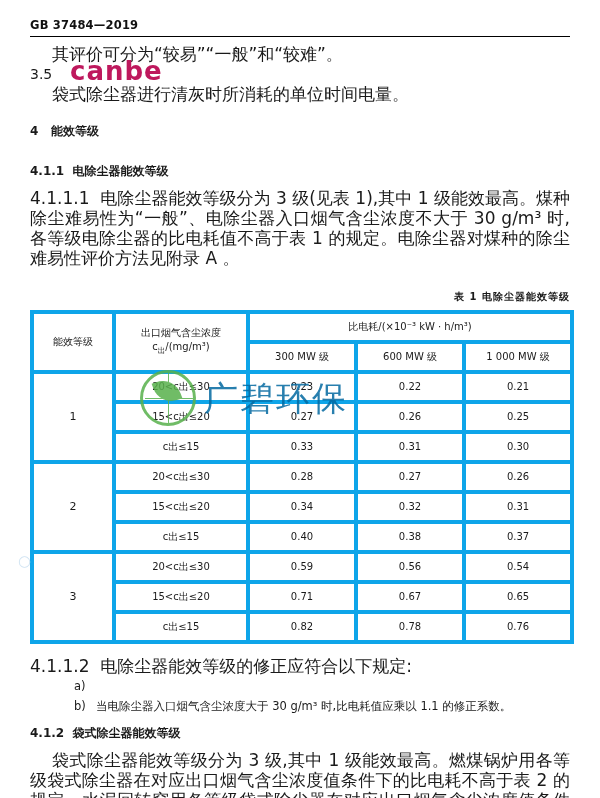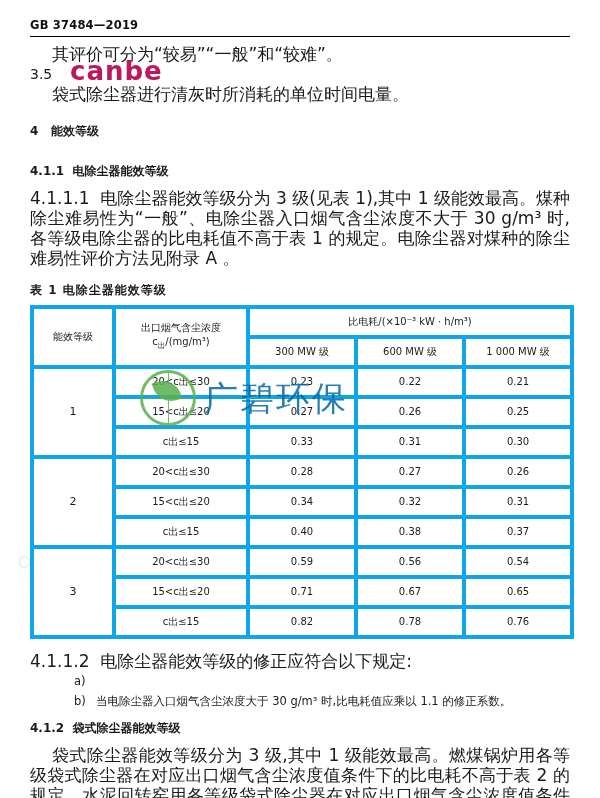--- a/index.html
+++ b/index.html
@@ -74,25 +74,25 @@
     padding-left: 14px;
     font-family: "DejaVu Serif", "Liberation Serif", serif;
     font-size: 11px;
   }
   .body-para {
     font-size: 17px;
     line-height: 20px;
     text-align: justify;
   }
   .table-title {
-    text-align: left;
-    font-size: 12px;
+    text-align: right;
+    font-size: 10px;
     font-weight: bold;
     letter-spacing: 1px;
-    margin: 14px 0 6px 0;
+    margin: 22px 0 6px 0;
   }
   table.efftable {
     border-collapse: collapse;
     width: 540px;
     margin: 0 auto;
     font-size: 10px;
     table-layout: fixed;
   }
   table.efftable th, table.efftable td {
     border: 4px solid #0ea5e9;

